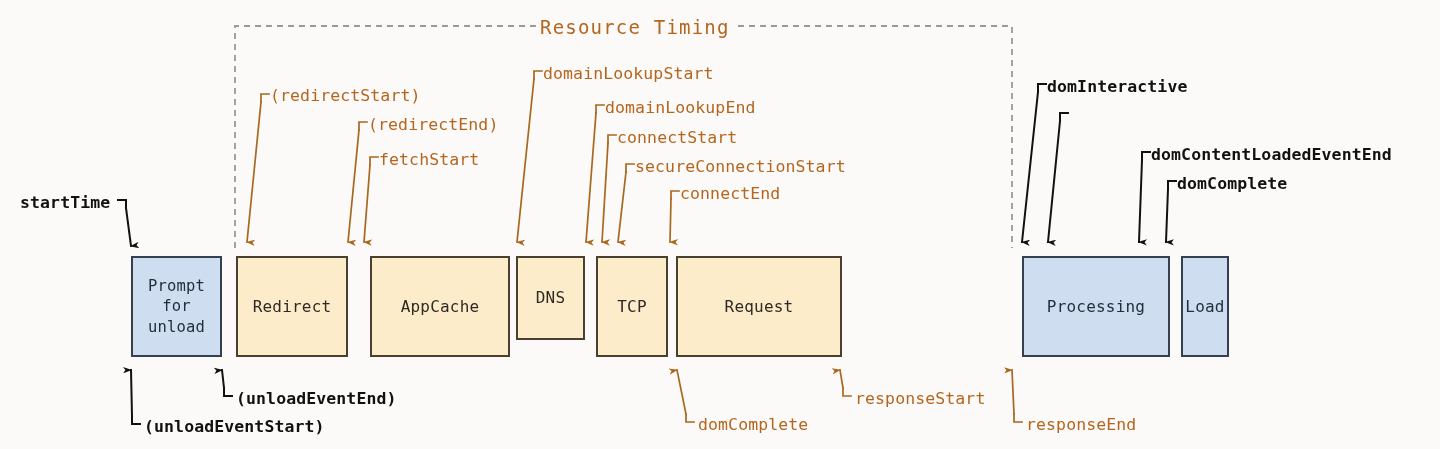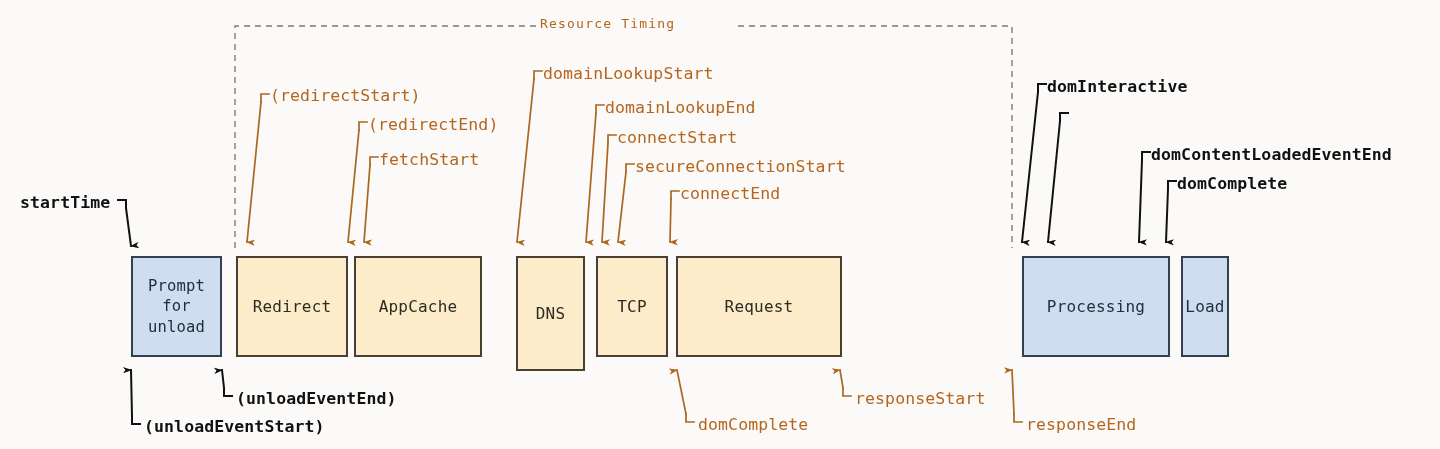--- a/index.html
+++ b/index.html
@@ -20,21 +20,21 @@
     white-space:pre-line;
   }
   .phase.net{background:#fcecca;border-color:#4a4032;color:#2e2a24;}
   .phase.doc{background:#cedef0;border-color:#33414f;color:#22303c;}
 
   .lbl{position:absolute;white-space:nowrap;font-size:16.5px;letter-spacing:.1px;}
   .lbl.orange{color:#b5651d;}
   .lbl.black{color:#111111;font-weight:bold;}
 
   .title{
-    position:absolute;color:#b5651d;font-size:13px;letter-spacing:1.2px;
+    position:absolute;color:#b5651d;font-size:19px;letter-spacing:1.2px;
     white-space:nowrap;
   }
 </style>
 </head>
 <body>
 
 <div id="root">
 
   <svg id="svg" viewBox="0 0 1440 449" xmlns="http://www.w3.org/2000/svg">
     <defs>
@@ -117,22 +117,22 @@
       <path d="M1014,414 L1012,370" marker-end="url(#ao)"></path>
     </g>
   </svg>
 
   <div class="title" style="left:540px;top:16px;">Resource Timing</div>
 
   <div class="phase doc" style="left:131px;top:256px;width:91px;height:101px;font-size:15.5px;">Prompt
 for
 unload</div>
   <div class="phase net" style="left:236px;top:256px;width:112px;height:101px;">Redirect</div>
-  <div class="phase net" style="left:354px;top:256px;width:128px;height:101px;">AppCache</div>
-  <div class="phase net" style="left:516px;top:256px;width:69px;height:115px;">DNS</div>
+  <div class="phase net" style="left:370px;top:256px;width:140px;height:101px;">AppCache</div>
+  <div class="phase net" style="left:516px;top:256px;width:69px;height:84px;">DNS</div>
   <div class="phase net" style="left:596px;top:256px;width:72px;height:101px;">TCP</div>
   <div class="phase net" style="left:676px;top:256px;width:166px;height:101px;">Request</div>
   <div class="phase doc" style="left:1022px;top:256px;width:148px;height:101px;">Processing</div>
   <div class="phase doc" style="left:1181px;top:256px;width:48px;height:101px;">Load</div>
 
   <div class="lbl orange" style="left:270px;top:86px;">(redirectStart)</div>
   <div class="lbl orange" style="left:368px;top:115px;">(redirectEnd)</div>
   <div class="lbl orange" style="left:379px;top:150px;">fetchStart</div>
   <div class="lbl orange" style="left:543px;top:64px;">domainLookupStart</div>
   <div class="lbl orange" style="left:605px;top:98px;">domainLookupEnd</div>

